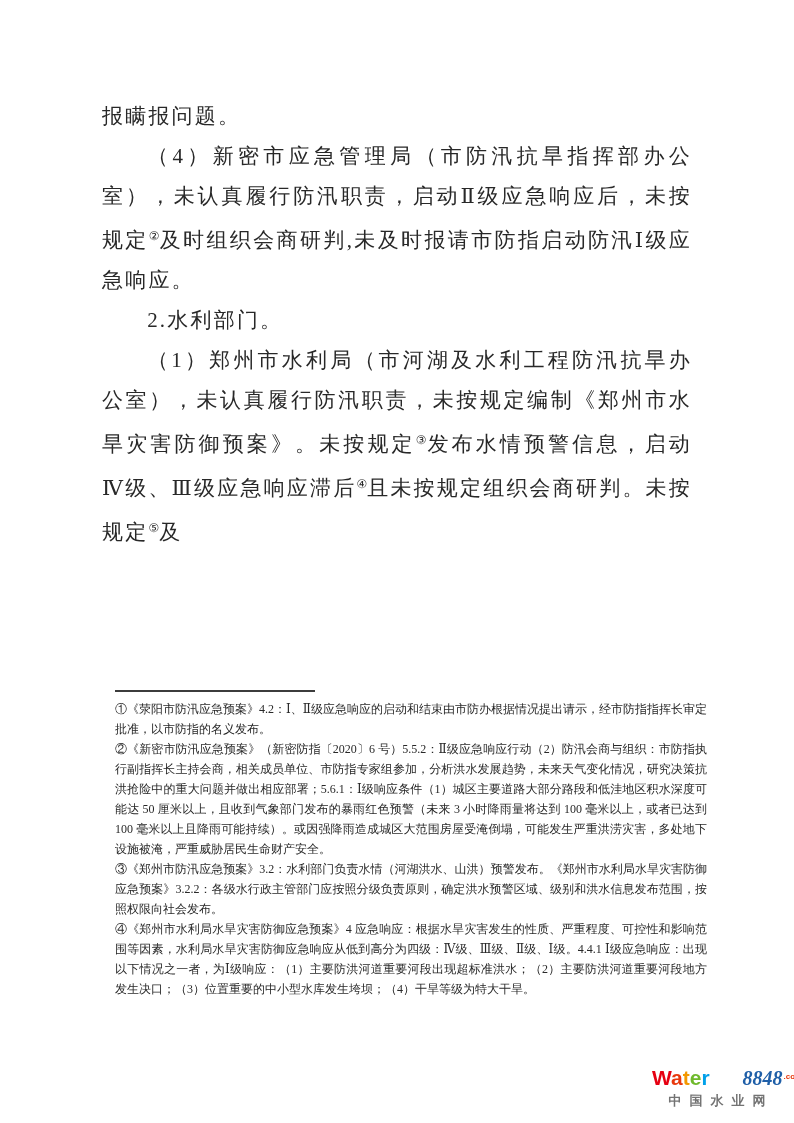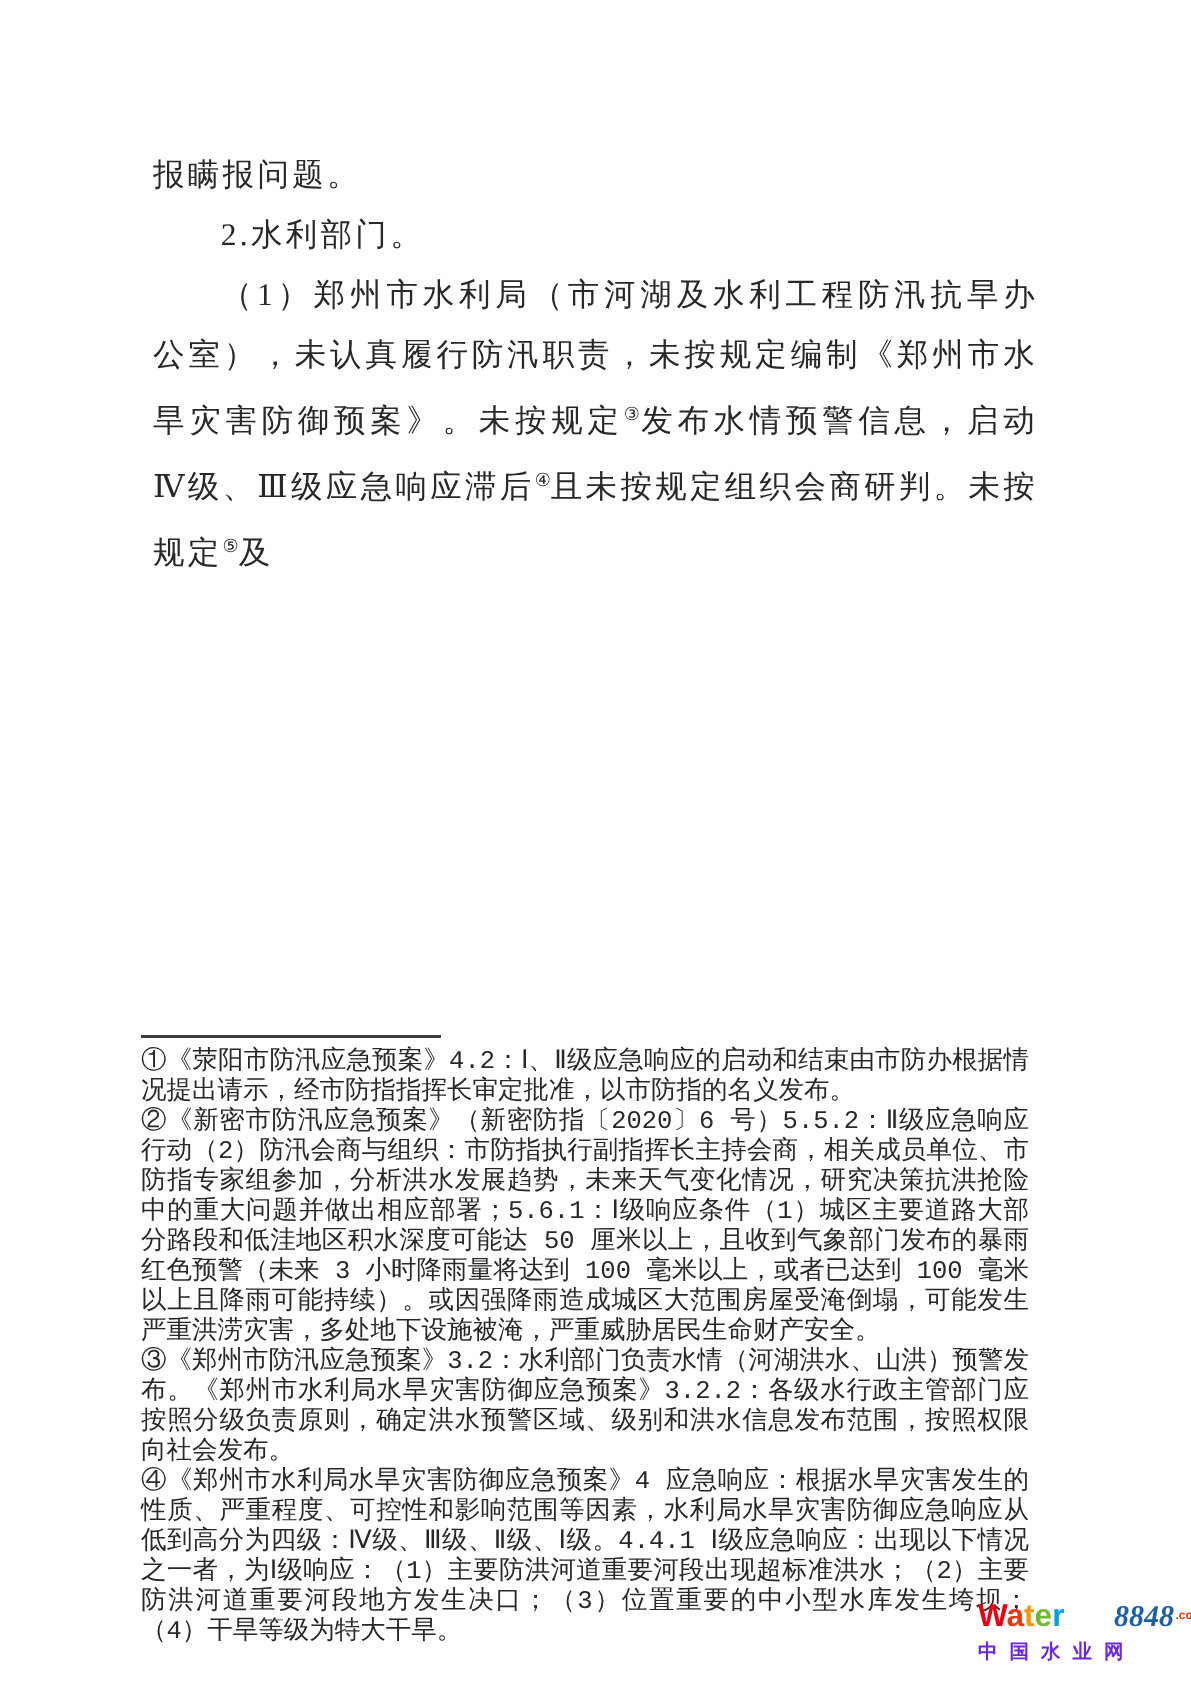--- a/index.html
+++ b/index.html
@@ -26,27 +26,26 @@
   .para { margin:0; }
   .para.indent { text-indent:2.15em; }
   .supref {
     font-size:12px;
     vertical-align:7px;
     letter-spacing:0;
   }
   
   .footnotes {
     position:absolute;
-    left:94px; top:690px;
+    left:115px; top:690px;
     width:592px;
-    font-size:17px;
+    font-size:12px;
     line-height:20px;
     text-align:justify;
     text-justify:inter-character;
-    font-family:Liberation Mono, monospace;
   }
   .footnote-rule {
     width:200px;
     border-top:2px solid #3c3c3c;
     margin-bottom:7px;
   }
   .footnote { margin:0; }
   
   .page-number {
     position:absolute;
@@ -93,20 +92,21 @@
     white-space:nowrap;
   }
 </style>
 </head>
 <body>
 
 <div class="page">
 
   <main class="body-text">
       <p class="para"><span>报瞒报问题。</span></p>
+      <p class="para indent"><span>（4）新密市应急管理局（市防汛抗旱指挥部办公室），未认真履行防汛职责，启动Ⅱ级应急响应后，未按规定</span><span class="supref">②</span><span>及时组织会商研判,未及时报请市防指启动防汛Ⅰ级应急响应。</span></p>
       <p class="para indent"><span>2.水利部门。</span></p>
       <p class="para indent"><span>（1）郑州市水利局（市河湖及水利工程防汛抗旱办公室），未认真履行防汛职责，未按规定编制《郑州市水旱灾害防御预案》。未按规定</span><span class="supref">③</span><span>发布水情预警信息，启动Ⅳ级、Ⅲ级应急响应滞后</span><span class="supref">④</span><span>且未按规定组织会商研判。未按规定</span><span class="supref">⑤</span><span>及</span></p>
     </main>
 
   <section class="footnotes">
     <div class="footnote-rule"></div>
     <div id="footnote-list">
         <p class="footnote">①《荥阳市防汛应急预案》4.2：Ⅰ、Ⅱ级应急响应的启动和结束由市防办根据情况提出请示，经市防指指挥长审定批准，以市防指的名义发布。</p>
         <p class="footnote">②《新密市防汛应急预案》（新密防指〔2020〕6 号）5.5.2：Ⅱ级应急响应行动（2）防汛会商与组织：市防指执行副指挥长主持会商，相关成员单位、市防指专家组参加，分析洪水发展趋势，未来天气变化情况，研究决策抗洪抢险中的重大问题并做出相应部署；5.6.1：Ⅰ级响应条件（1）城区主要道路大部分路段和低洼地区积水深度可能达 50 厘米以上，且收到气象部门发布的暴雨红色预警（未来 3 小时降雨量将达到 100 毫米以上，或者已达到 100 毫米以上且降雨可能持续）。或因强降雨造成城区大范围房屋受淹倒塌，可能发生严重洪涝灾害，多处地下设施被淹，严重威胁居民生命财产安全。</p>
         <p class="footnote">③《郑州市防汛应急预案》3.2：水利部门负责水情（河湖洪水、山洪）预警发布。《郑州市水利局水旱灾害防御应急预案》3.2.2：各级水行政主管部门应按照分级负责原则，确定洪水预警区域、级别和洪水信息发布范围，按照权限向社会发布。</p>
@@ -115,16 +115,16 @@
   </section>
 
   <div class="page-number">24</div>
 
   <div class="logo">
     <div class="logo-row1">
       <span id="logo-word"><span style="color: rgb(230, 0, 18);">W</span><span style="color: rgb(232, 56, 13);">a</span><span style="color: rgb(243, 152, 0);">t</span><span style="color: rgb(111, 185, 44);">e</span><span style="color: rgb(0, 160, 233);">r</span></span>
         <span class="logo-8848" style="color: rgb(31, 95, 168);">8848</span>
         <span class="logo-com" style="color: rgb(232, 56, 13);">.com</span>
     </div>
-    <div class="logo-row2" style="color: #6d28d9;">中国水业网</div>
+    <div class="logo-row2" style="color: #737373; text-align: center;">中国水业网</div>
   </div>
 
 </div>
 
 </body></html>

